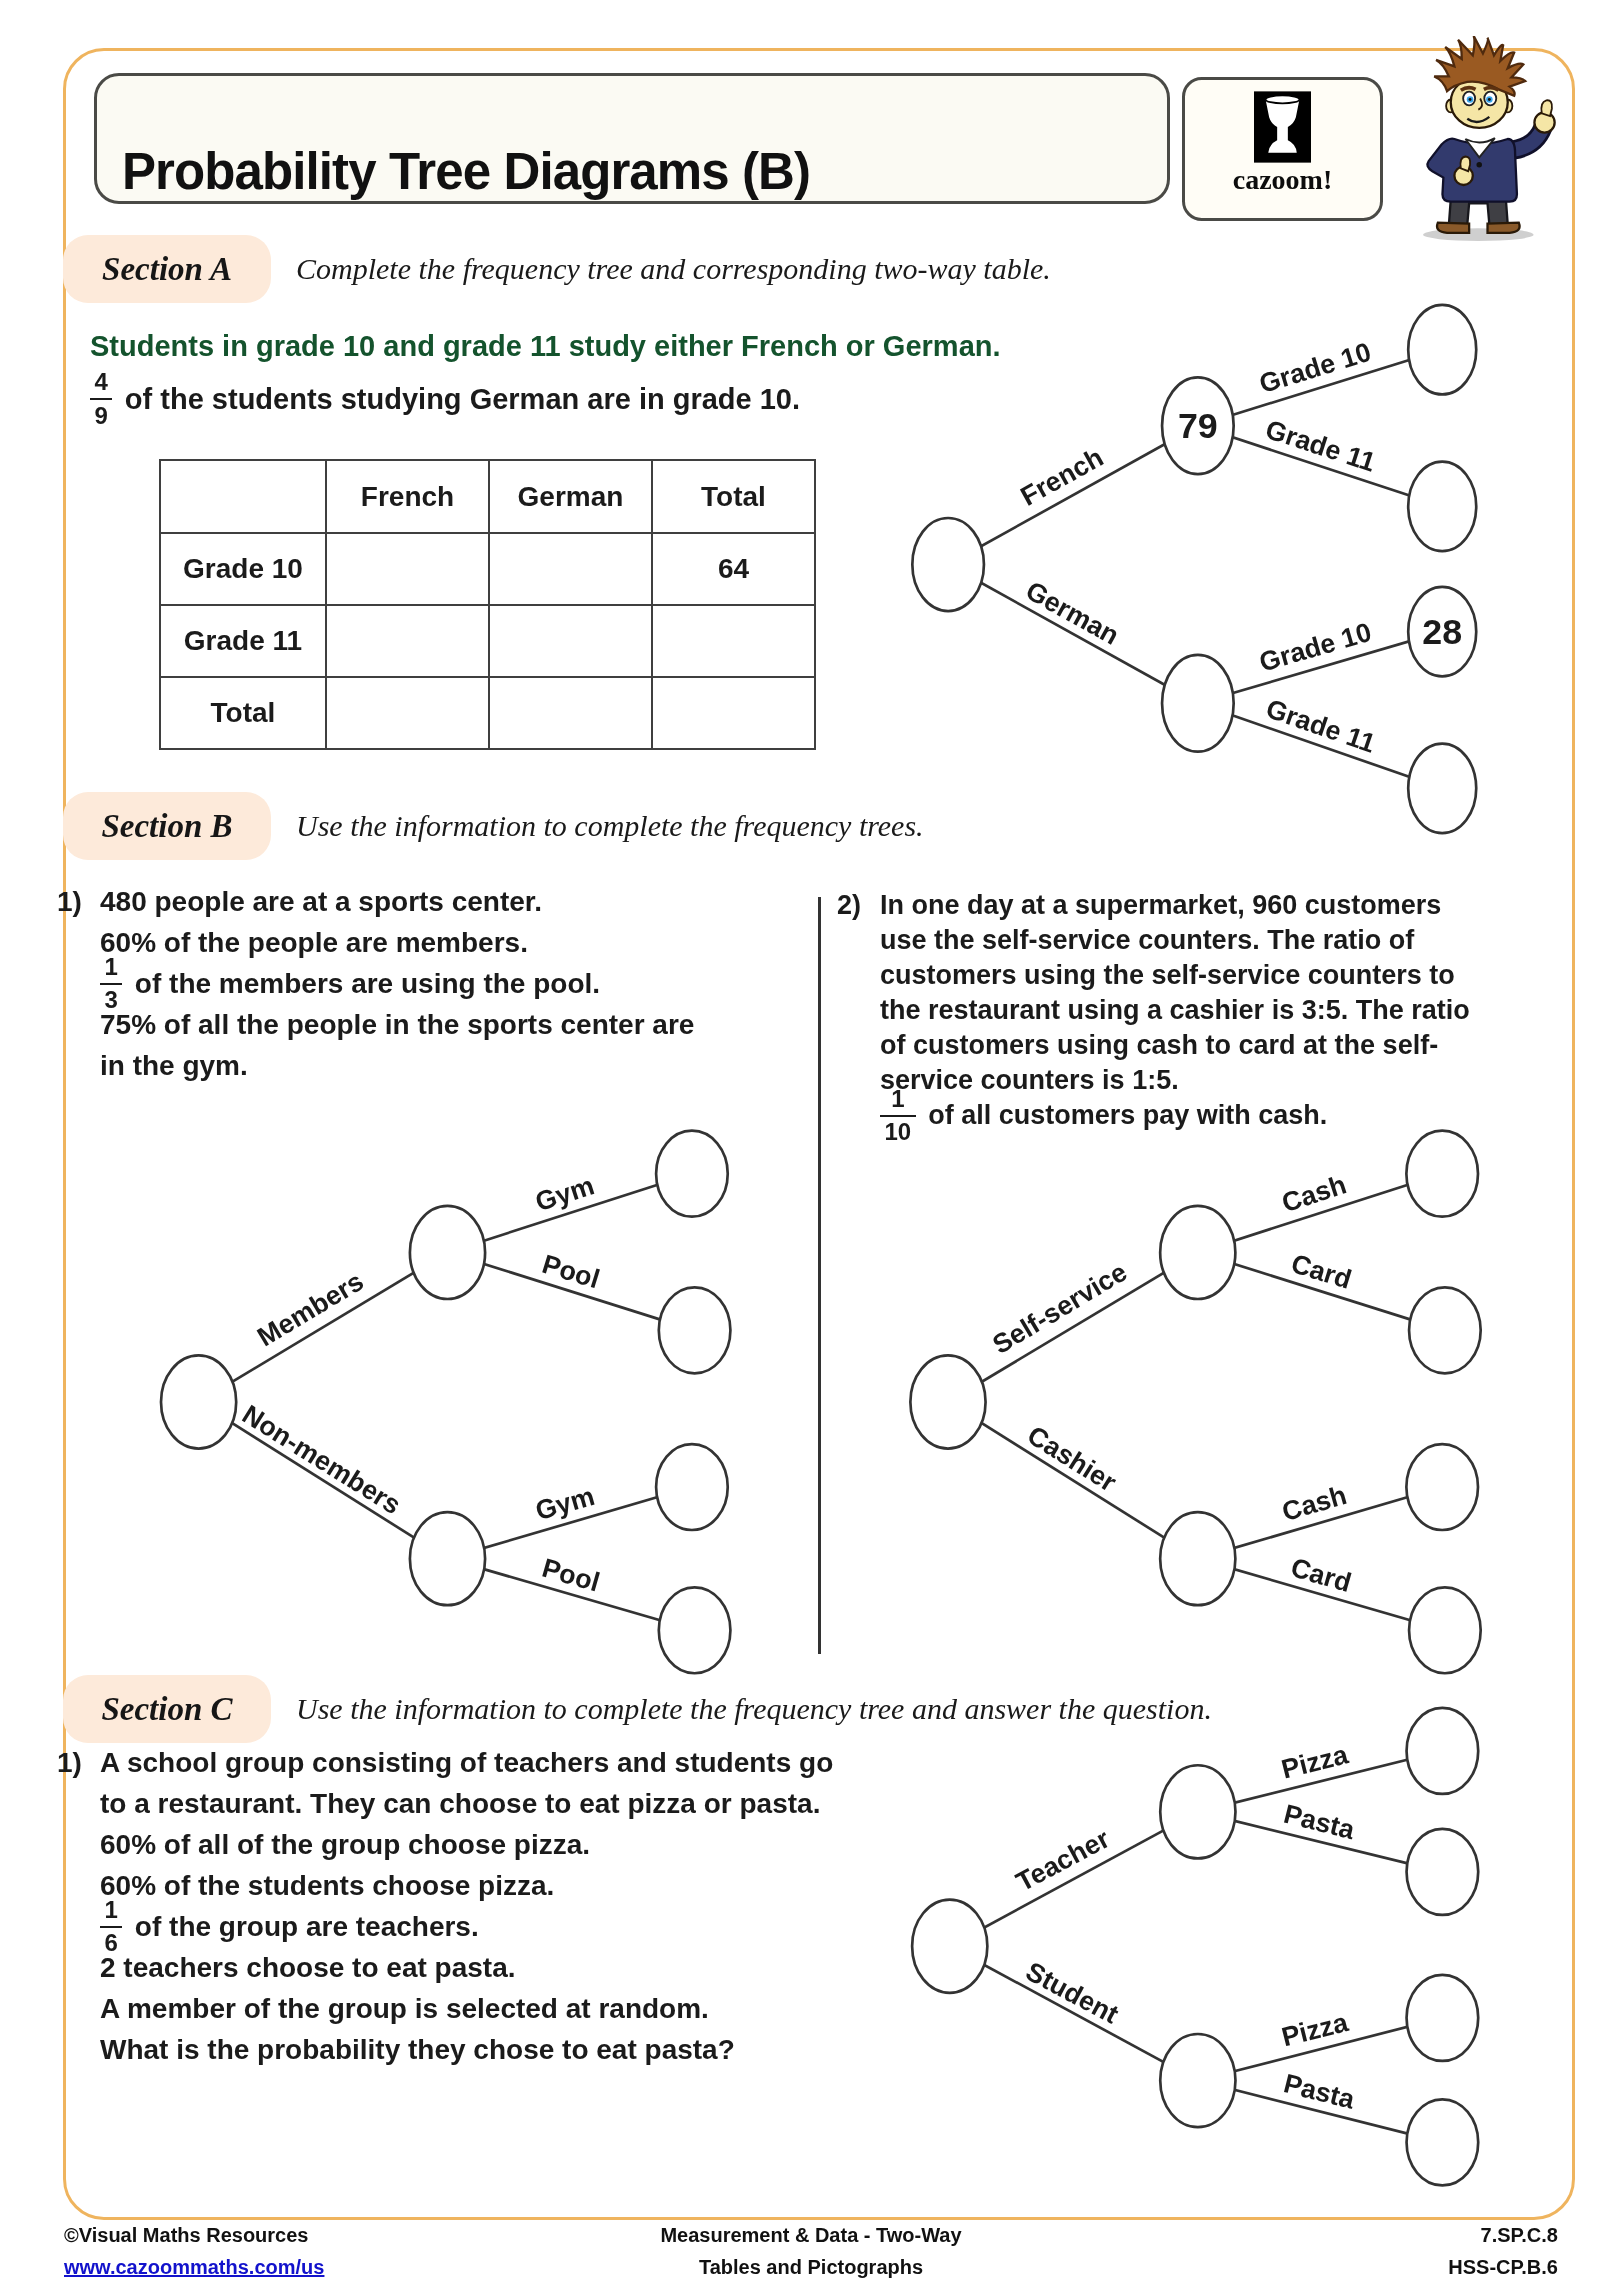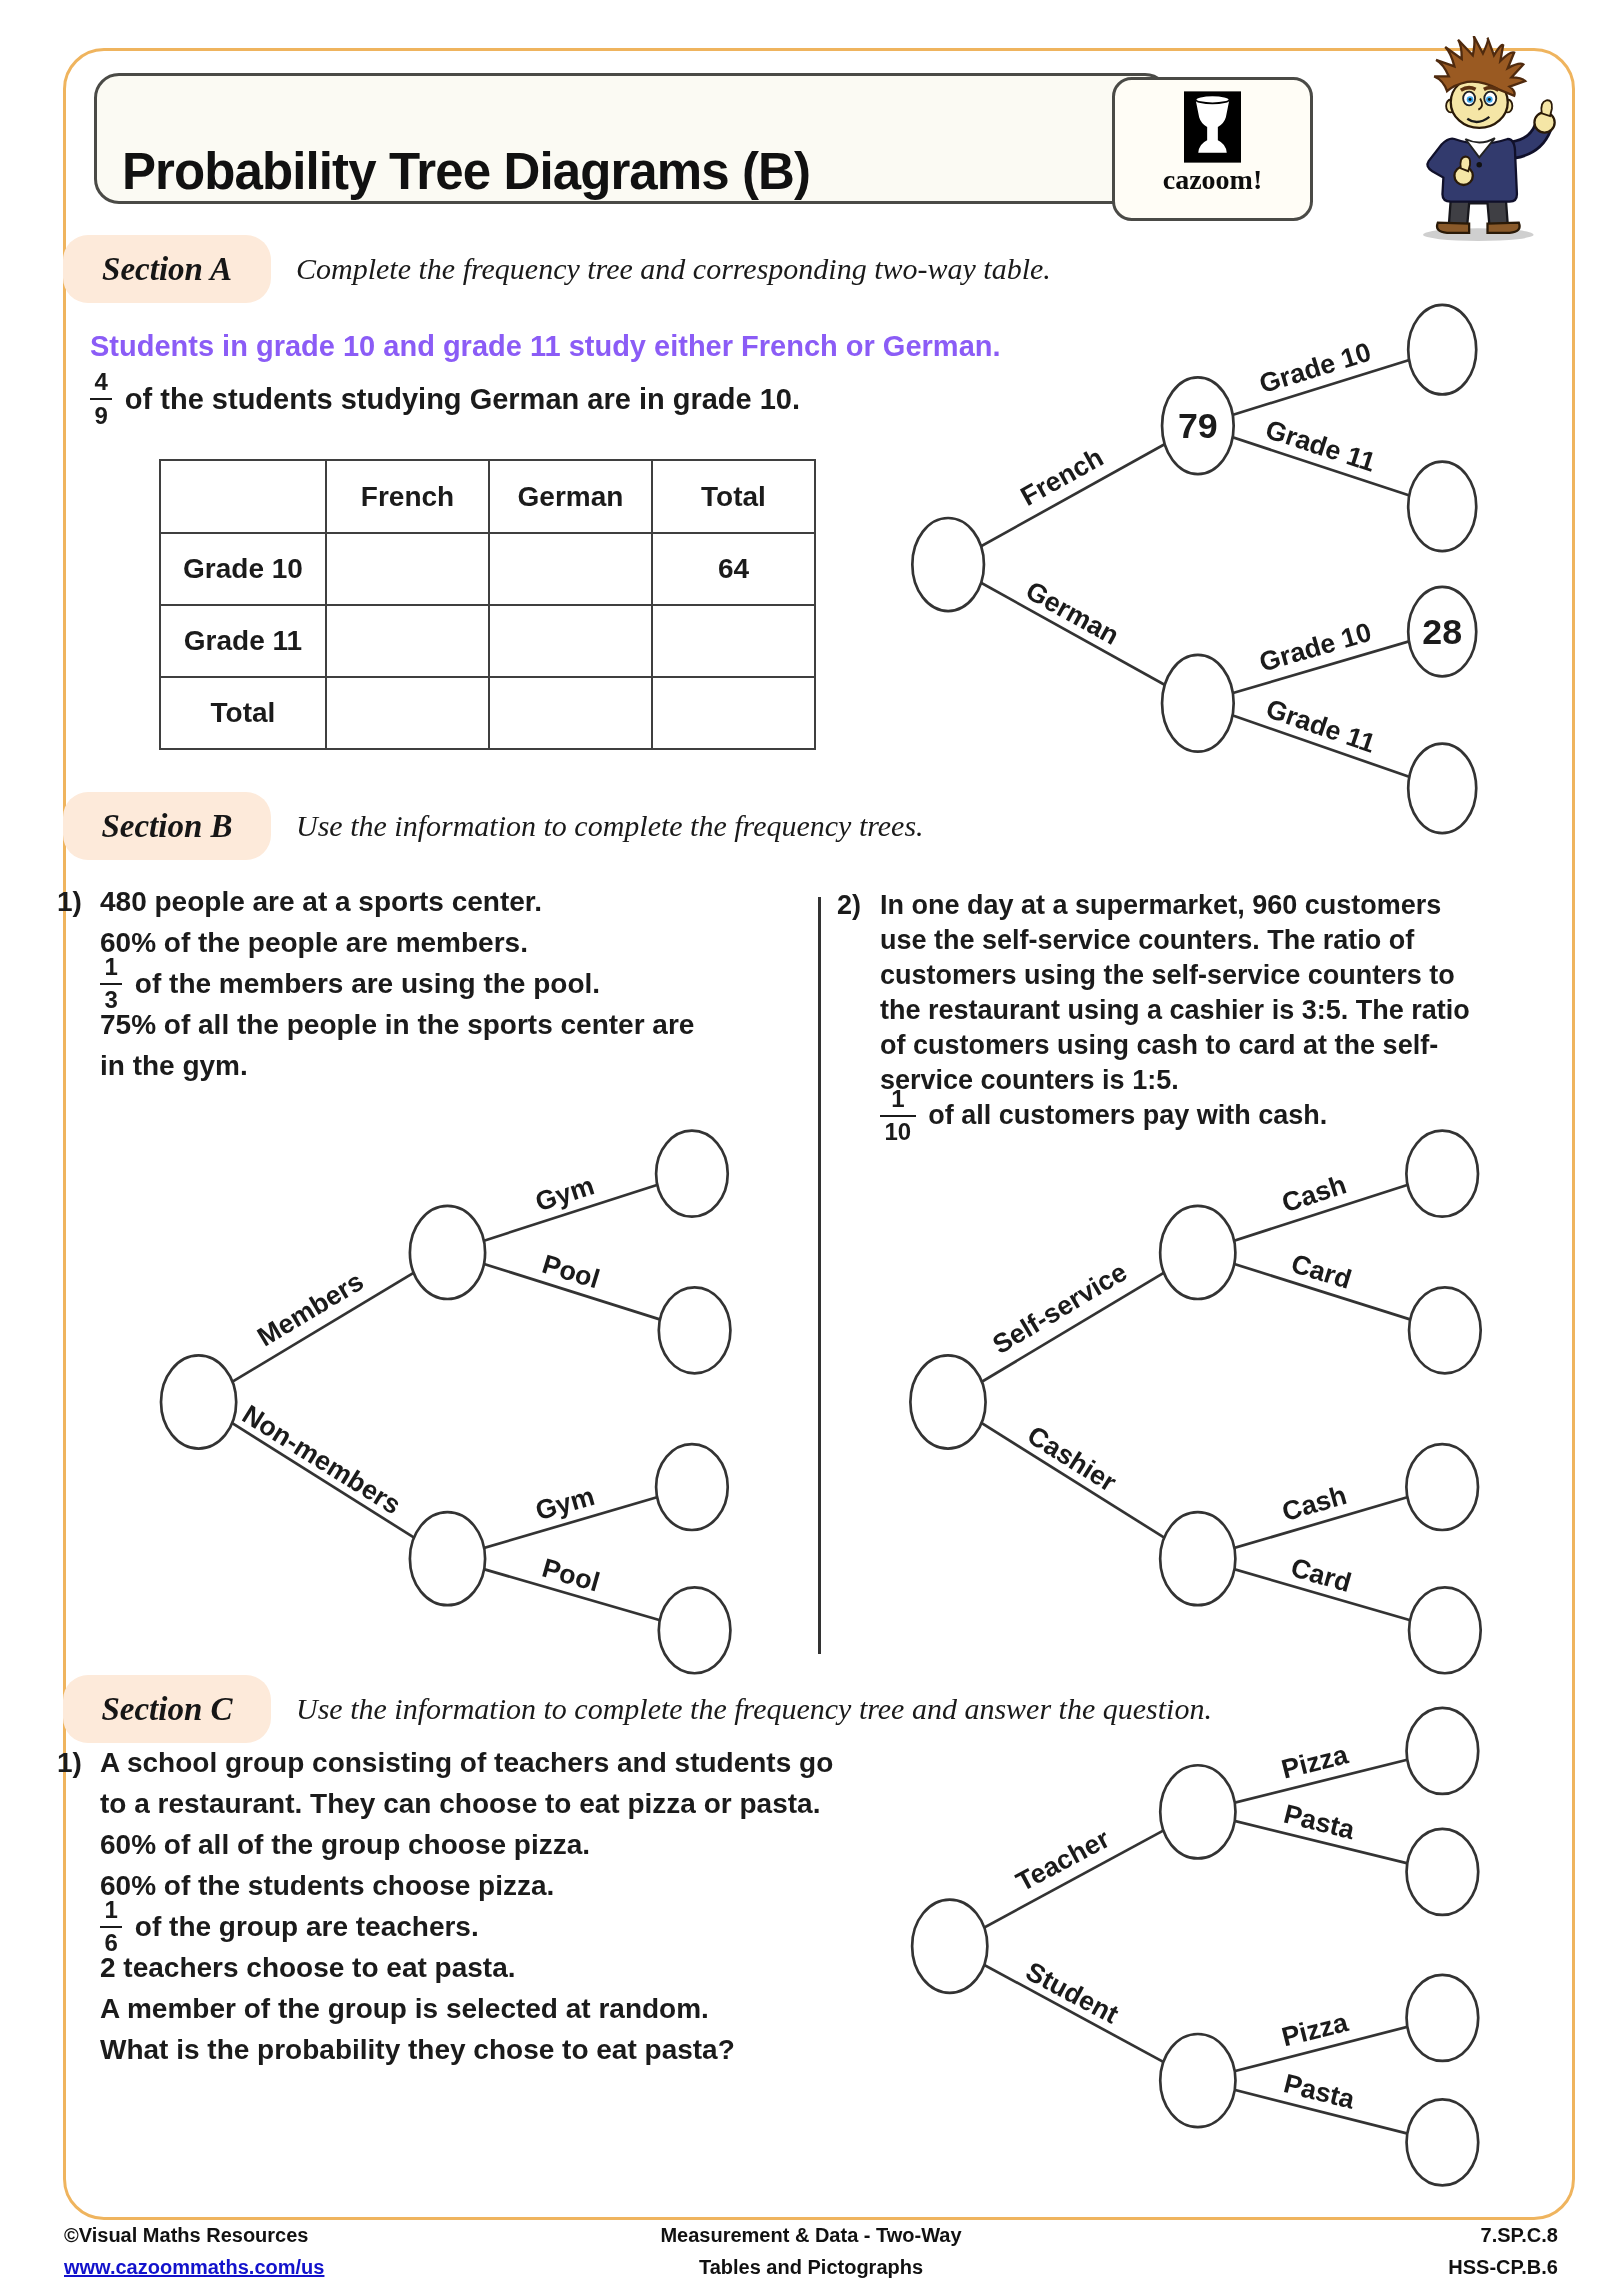--- a/index.html
+++ b/index.html
@@ -8,35 +8,35 @@
   .abs{position:absolute;}
   
   .outer-border{position:absolute;left:63px;top:48px;width:1506px;height:2166px;
       border:3.6px solid #efb45e;border-radius:41px;}
   
   .title-box{position:absolute;left:94px;top:73px;width:1070px;height:125px;
       background:#fbfaf3;border:3.6px solid #4a4a46;border-radius:25px;
       display:flex;align-items:flex-end;}
   .title-box h1{margin:0 0 0 25px;font-size:51px;font-weight:bold;letter-spacing:-0.9px;color:#111;}
   
-  .logo-box{position:absolute;left:1112px;top:77px;width:195px;height:138px;
+  .logo-box{position:absolute;left:1182px;top:77px;width:195px;height:138px;
       background:#fffdf6;border:3.6px solid #4a4a46;border-radius:19.7px;
       display:flex;flex-direction:column;align-items:center;justify-content:flex-start;}
   .logo-mark{width:57px;height:72px;margin-top:10.7px;}
   .logo-text{font-family:"Liberation Serif","DejaVu Serif",serif;font-weight:bold;
       font-size:28px;letter-spacing:0px;color:#0d0d0d;margin-top:1.8px;}
   
   .pill{position:absolute;left:63px;width:208px;height:68px;background:#fdeada;
       border-radius:25px;display:flex;align-items:center;justify-content:center;}
   .pill span{font-family:"Liberation Serif","DejaVu Serif",serif;font-style:italic;
       font-weight:bold;font-size:33px;color:#161616;}
   .instruction{position:absolute;left:296px;height:68px;display:flex;align-items:center;
       font-family:"Liberation Serif","DejaVu Serif",serif;font-style:italic;font-size:30px;color:#1a1a1a;}
   
-  .bold-line{position:absolute;font-weight:bold;font-size:29px;color:#8b5cf6;}
+  .bold-line{position:absolute;font-weight:bold;font-size:29px;color:#14532d;}
   .frac-line{position:absolute;display:flex;align-items:center;font-weight:bold;font-size:29px;color:#1b1b1b;}
   .frac{display:inline-flex;flex-direction:column;align-items:center;line-height:1;
       font-size:24px;font-weight:bold;margin-right:12.5px;}
   .frac .den{border-top:2.7px solid #1b1b1b;padding:3.6px 4.5px 0 4.5px;}
   .frac .num{padding:0 4.5px 3.6px 4.5px;}
   
   .prob{position:absolute;padding-left:43px;font-weight:bold;color:#1b1b1b;}
   .prob .pnum{position:absolute;left:0;top:0;}
   .prob .pline{white-space:nowrap;}
   .prob .fline{display:flex;align-items:center;}

